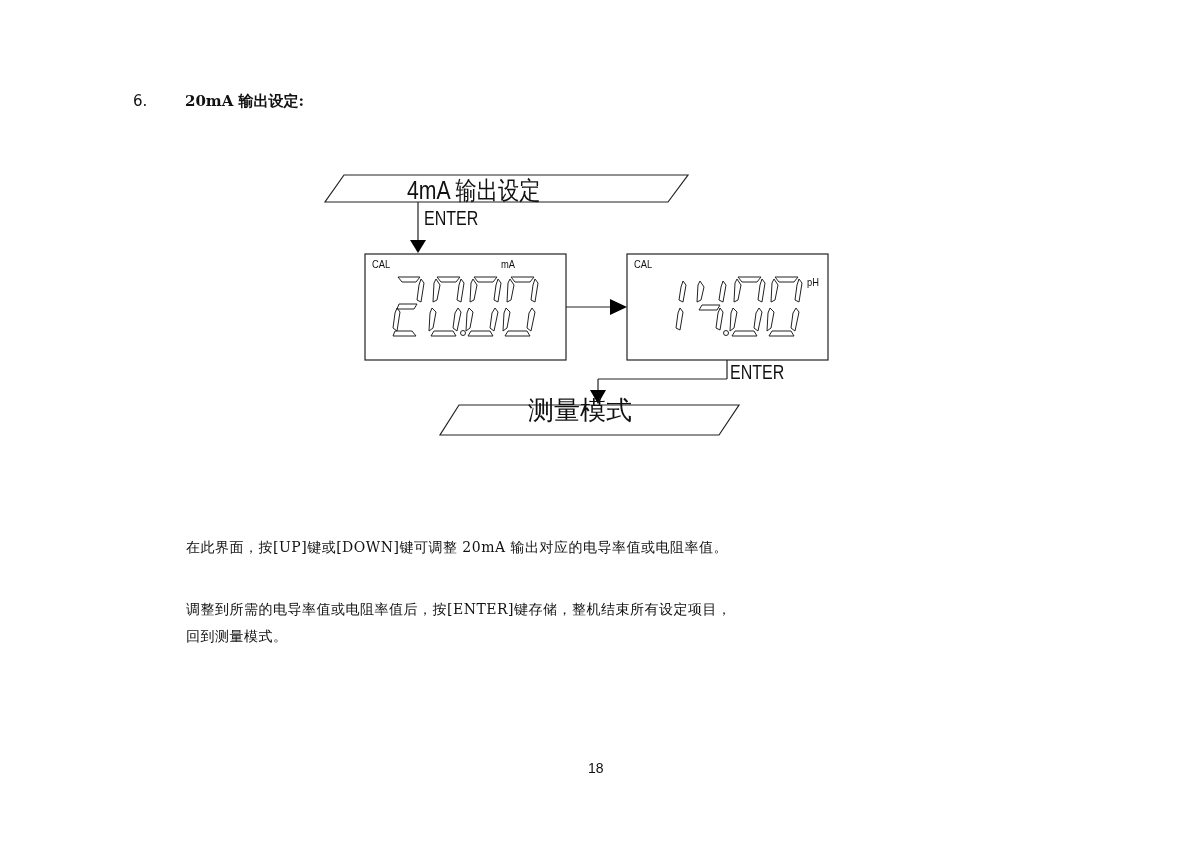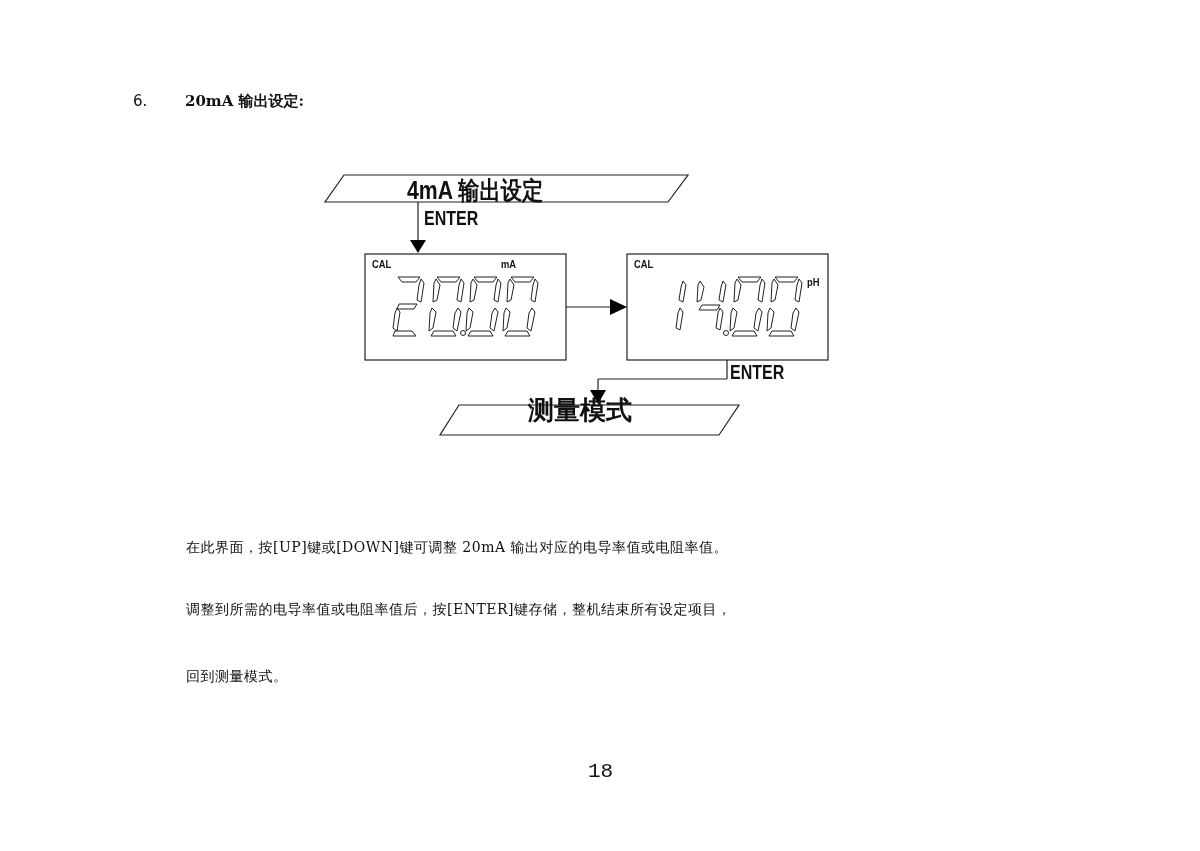--- a/index.html
+++ b/index.html
@@ -1,22 +1,22 @@
 <!DOCTYPE html>
 <html><head>
   <meta charset="utf-8">
   <style>
     html, body { margin: 0; padding: 0; background: #ffffff; }
     body { width: 1200px; height: 851px; position: relative; overflow: hidden; color: #111; }
     .heading { position: absolute; left: 133px; top: 92px; font-family: "DejaVu Serif", serif; font-size: 15px; font-weight: bold; white-space: nowrap; }
     .heading .num { display: inline-block; width: 52px; font-family: "DejaVu Sans", sans-serif; font-weight: normal; }
-    .diagram { position: absolute; left: 0; top: 0; width: 1200px; height: 851px; font-weight: bold; }
+    .diagram { position: absolute; left: 0; top: 0; width: 1200px; height: 851px; }
     .dtext { font-family: "Liberation Sans", sans-serif; position: absolute; white-space: nowrap; transform-origin: left top; }
     .para { position: absolute; left: 186px; font-family: "DejaVu Serif", serif; font-size: 14px; white-space: nowrap; letter-spacing: 0.5px; }
-    .page-num { position: absolute; left: 588px; top: 760px; font-family: Liberation Mono, monospace; font-size: 21px; }
+    .page-num { position: absolute; left: 588px; top: 760px; font-family: Liberation Sans, sans-serif; font-size: 14px; }
   </style>
 </head>
 <body>
 
 <div class="heading">
   <span class="num">6.</span><span>20mA 输出设定:</span>
 </div>
 
 <div class="diagram">
   <svg width="1200" height="851" style="position:absolute;left:0;top:0">
@@ -107,15 +107,15 @@
 
   <div class="dtext" style="left:634px;top:258px;font-size:11px;transform:scaleX(0.85);">CAL</div>
   <div class="dtext" style="left:807px;top:276px;font-size:11px;transform:scaleX(0.85);">pH</div>
 
   <div class="dtext" style="left:730px;top:361px;font-size:20px;transform:scaleX(0.8);">ENTER</div>
   <div class="dtext" style="left:528px;top:393px;font-size:26px;">测量模式</div>
 </div>
 
 <div class="para" style="top:539px;">在此界面，按[UP]键或[DOWN]键可调整 20mA 输出对应的电导率值或电阻率值。</div>
 <div class="para" style="top:601px;">调整到所需的电导率值或电阻率值后，按[ENTER]键存储，整机结束所有设定项目，</div>
-<div class="para" style="top:628px;margin-top:40px;">回到测量模式。</div>
+<div class="para" style="top:628px;">回到测量模式。</div>
 
 <div class="page-num">18</div>
 
 </body></html>

